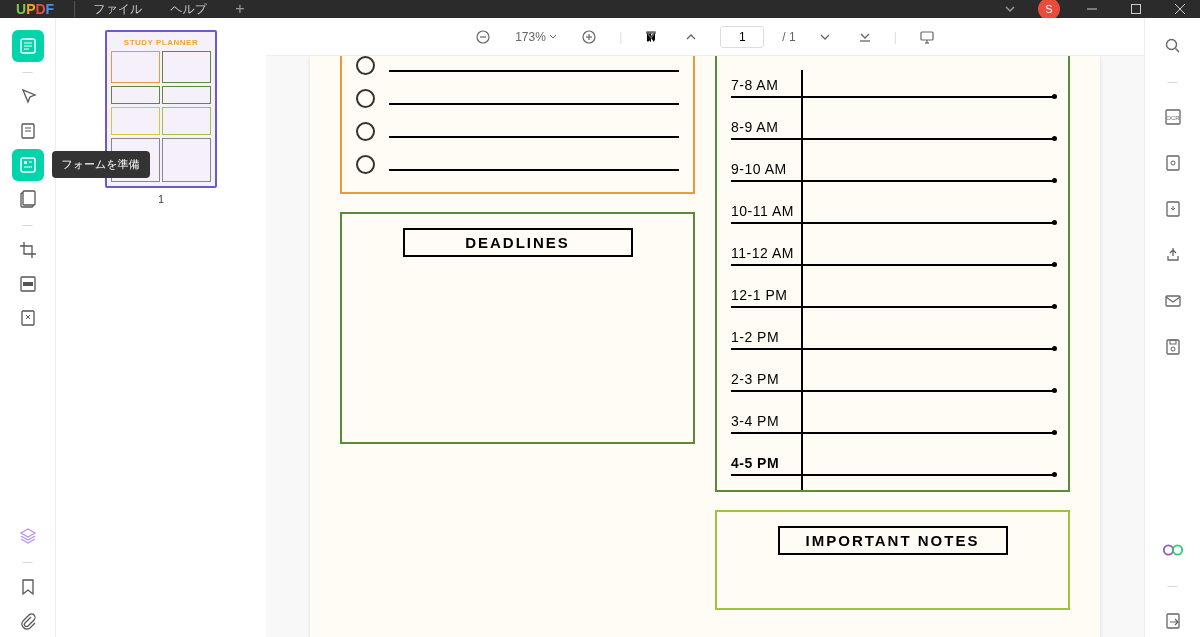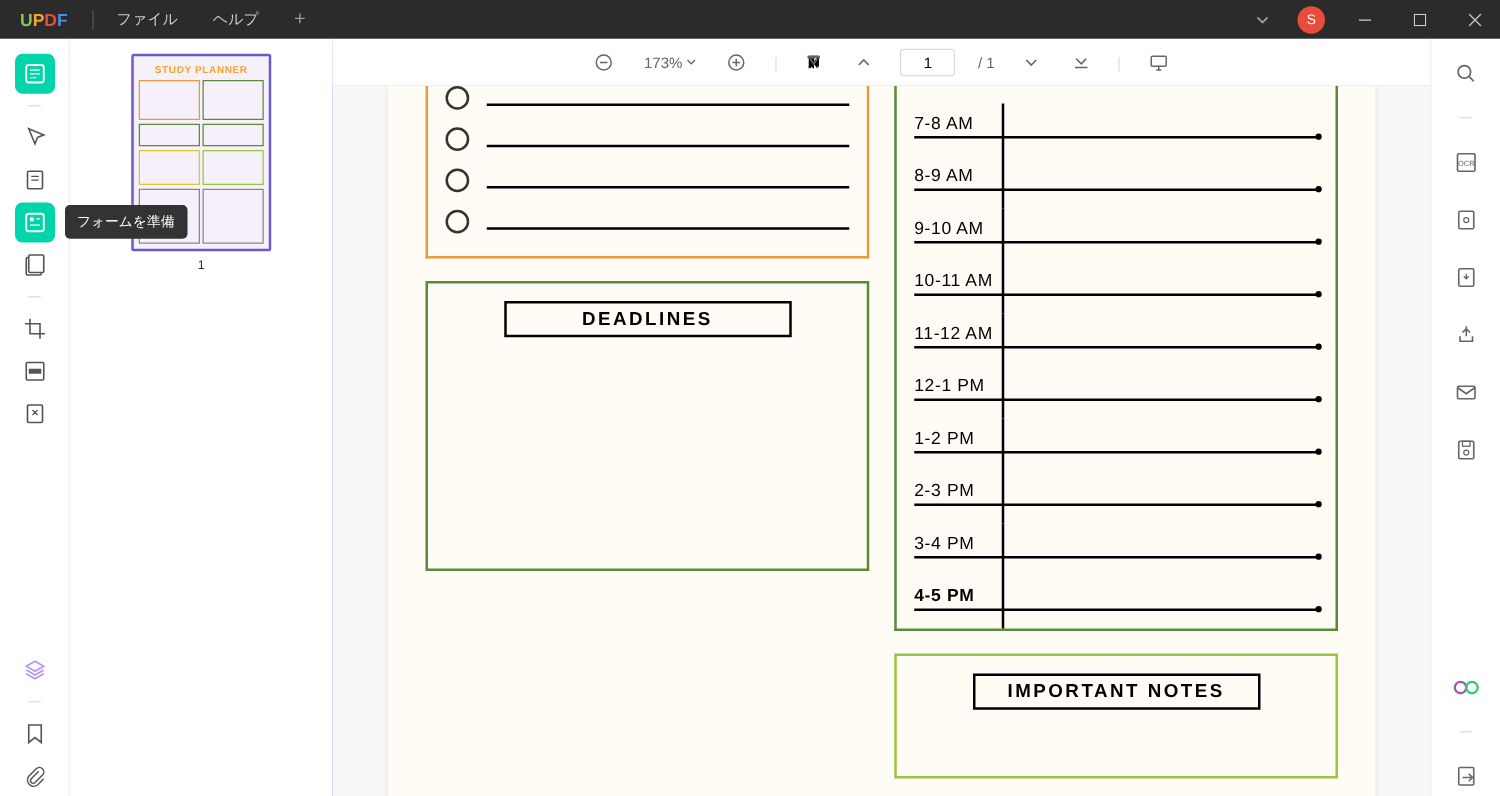--- a/index.html
+++ b/index.html
@@ -1,19 +1,19 @@
 <!DOCTYPE html>
 <html><head>
 <meta charset="utf-8">
 <style>
 * { margin: 0; padding: 0; box-sizing: border-box; font-family: -apple-system, BlinkMacSystemFont, "Segoe UI", sans-serif; }
 body { background: #2b2b2b; width: 1200px; height: 637px; overflow: hidden; display: flex; flex-direction: column; }
 
 
-.titlebar { height: 31px; background: #2b2b2b; display: flex; align-items: center; color: #ccc; font-size: 12px; text-align: right; }
+.titlebar { height: 18px; background: #2b2b2b; display: flex; align-items: center; color: #ccc; font-size: 12px; text-align: right; }
 .logo { padding: 0 16px; font-weight: bold; font-size: 14px; }
 .logo .u { color: #7cc959; }
 .logo .p { color: #f5a623; }
 .logo .d { color: #e74c3c; }
 .logo .f { color: #4a90e2; }
 .menu-sep { width: 1px; height: 16px; background: #555; margin: 0 4px; }
 .menu-item { padding: 0 14px; cursor: pointer; }
 .tab { display: flex; align-items: center; background: #3a3a3a; height: 31px; padding: 0 12px; border-radius: 6px 6px 0 0; margin-left: 12px; font-size: 11px; color: #ccc; gap: 10px; }
 .tab-dot { width: 6px; height: 6px; border-radius: 50%; background: #888; }
 .tab-close { font-size: 14px; cursor: pointer; padding: 0 4px; }
@@ -37,21 +37,21 @@
 
 .thumb-panel { width: 210px; background: #fff; padding: 12px; }
 .thumb-wrap { position: relative; }
 .thumb { width: 112px; height: 158px; margin: 0 auto 6px; background: #f5f0fa; border: 2px solid #6a5acd; border-radius: 2px; padding: 4px; display: flex; flex-direction: column; font-size: 5px; }
 .thumb-title { text-align: center; color: #f5a623; font-weight: bold; font-size: 8px; letter-spacing: 0.5px; margin: 2px 0 4px; }
 .thumb-row { display: flex; gap: 4px; }
 .thumb-box { border: 0.5px solid #888; flex: 1; }
 .thumb-label { text-align: center; font-size: 10px; color: #333; }
 
 
-.content-area { flex: 1; display: flex; flex-direction: column; background: #c4b5fd; overflow: hidden; }
+.content-area { flex: 1; display: flex; flex-direction: column; background: #84cc16; overflow: hidden; }
 .top-toolbar { height: 38px; background: #fff; display: flex; align-items: center; justify-content: center; gap: 18px; border-bottom: 1px solid #eee; color: #666; font-size: 12px; }
 .zoom-val { min-width: 46px; text-align: center; }
 .page-input { width: 44px; height: 22px; border: 1px solid #ddd; text-align: center; font-size: 12px; border-radius: 3px; }
 .tb-icon { cursor: pointer; padding: 4px; display: flex; align-items: center; }
 
 
 .viewer { flex: 1; overflow: auto; padding: 0 20px; background: #f8f8f8; }
 .page { width: 790px; margin: 0 auto; background: #fefcf4; min-height: 800px; padding: 0 30px; display: flex; gap: 20px; box-shadow: 0 0 4px rgba(0,0,0,0.1); }
 .col { flex: 1; display: flex; flex-direction: column; gap: 18px; padding-top: 0; }
 .section { border: 2px solid; padding: 14px; background: #fefcf4; }

